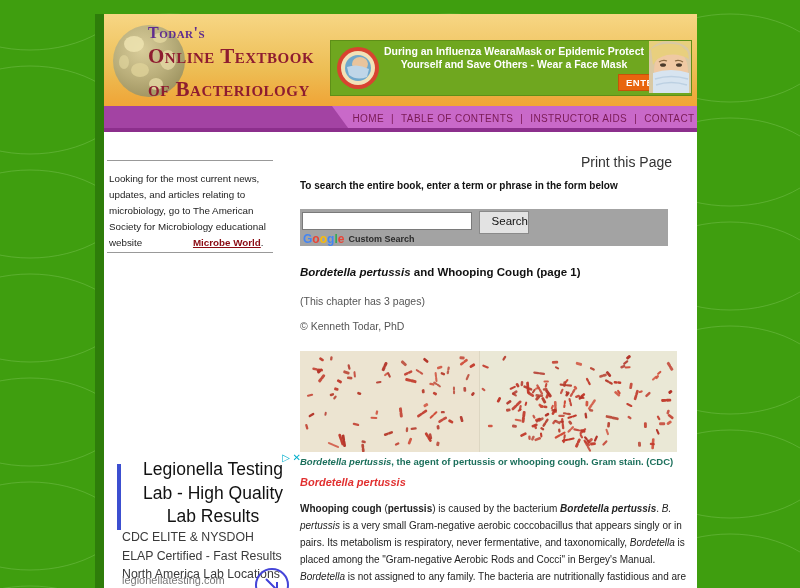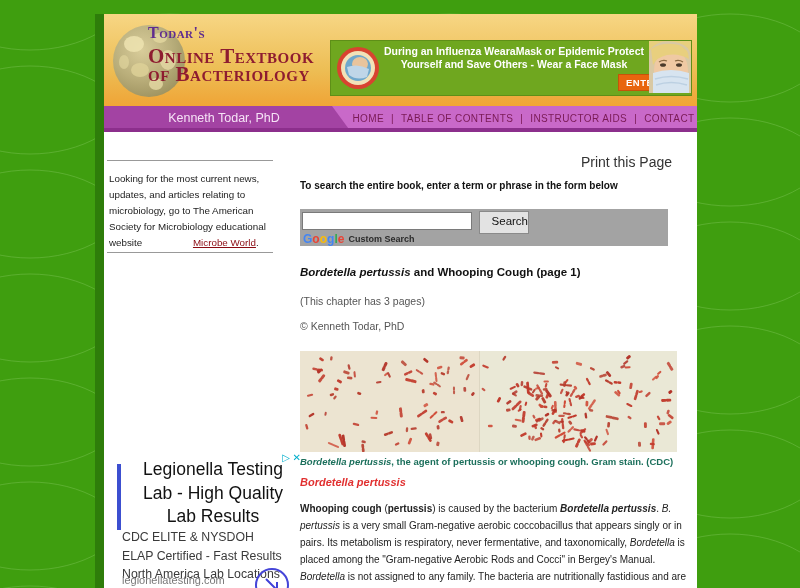--- a/index.html
+++ b/index.html
@@ -9,21 +9,21 @@
   .content{position:absolute;left:104px;top:14px;width:593px;height:574px;background:#ffffff;z-index:2;}
 
   
   .hdr{position:absolute;left:0;top:0;width:593px;height:92px;
     background:linear-gradient(#F7D684,#EDBE55 60%,#EFA93C 92%,#F2A636);}
   .globe{position:absolute;left:6px;top:8px;}
   .t-prefix{position:absolute;left:44px;top:10px;font-family:"Liberation Serif",serif;
     font-variant:small-caps;font-weight:bold;font-size:16px;color:#5F2C8F;letter-spacing:.5px;}
   .t-line{position:absolute;left:44px;font-family:"Liberation Serif",serif;font-variant:small-caps;
     font-weight:bold;font-size:21px;color:#8E1C30;letter-spacing:.5px;}
-  .t-l1{top:30px}.t-l2{top:48px}
+  .t-l1{top:30px}.t-l2{top:63px}
 
   
   .banner{position:absolute;left:226px;top:26px;width:360px;height:54px;background:#6FA71F;
     border:1px solid #5E8F17;cursor:pointer;}
   .b-logo{position:absolute;left:4px;top:4px;}
   .b-txt{position:absolute;left:52px;top:4px;width:262px;text-align:center;color:#ffffff;
     font-size:10.5px;line-height:12.5px;font-weight:bold;}
   .b-url{position:absolute;left:70px;top:34px;width:200px;text-align:center;color:#ffffff;
     font-size:16px;font-weight:bold;margin-top:31px;}
   .b-enter{position:absolute;left:287px;top:33px;background:#E8650E;color:#ffffff;font-weight:bold;
@@ -38,21 +38,21 @@
   .nav-author{position:absolute;left:30px;top:5px;width:180px;text-align:center;color:#F6E3F6;
     font-size:12.5px;}
   .nav-links{position:absolute;left:246px;top:7px;width:347px;text-align:center;font-size:10px;
     letter-spacing:.4px;color:#7A1A55;}
   .nav-links a{color:#7A1A55;text-decoration:none;cursor:pointer;}
   .nav-links .sep{margin:0 7px;}
 
   
   .hr{position:absolute;left:3px;height:1px;width:166px;background:#999;}
   .side-note{position:absolute;left:5px;top:157px;width:172px;font-size:9.8px;line-height:16px;color:#222;}
-  .side-link{color:#8B0A12;font-weight:normal;text-decoration:underline;cursor:pointer;padding-left:48px;}
+  .side-link{color:#8B0A12;font-weight:bold;text-decoration:underline;cursor:pointer;padding-left:48px;}
   .ad{position:absolute;left:13px;top:438px;width:180px;height:150px;}
   .ad-choice{position:absolute;right:-4px;top:0;color:#00AECC;font-size:10px;cursor:pointer;}
   .ad-bar{position:absolute;left:0;top:12px;width:4px;height:66px;background:#3C4FD0;}
   .ad-head{position:absolute;left:10px;top:6px;width:172px;font-size:17.5px;line-height:23.5px;color:#111;cursor:pointer;text-align:center;}
   .ad-body{position:absolute;left:5px;top:76px;width:178px;font-size:12.3px;line-height:18.5px;color:#3a3a3a;}
   .ad-url{position:absolute;left:5px;top:122px;font-size:11px;color:#777;cursor:pointer;}
   .ad-circle{position:absolute;left:138px;top:116px;width:30px;height:30px;border:2px solid #4545D8;
     border-radius:50%;cursor:pointer;}
 
   
@@ -144,21 +144,20 @@
         <path d="M26 20 q4 -1.5 8 1" stroke="#8a6a42" stroke-width="1.2" fill="none"></path>
         <path d="M4 32 Q22 26 40 32 L40 52 L4 52 Z" fill="#D7E4F0"></path>
         <path d="M6 38 Q22 33 39 38 M7 44 Q22 39 38 44" stroke="#bcd0e2" stroke-width="1.5" fill="none"></path>
       </svg>
     </div>
   </div>
 
   <div class="nav">
     <div class="nav-wedge"></div>
     <div class="nav-bottom"></div>
-    <div class="nav-author">Kenneth Todar, PhD</div>
     <div class="nav-links">
       <a>HOME</a><span class="sep">|</span><a>TABLE OF CONTENTS</a><span class="sep">|</span><a>INSTRUCTOR AIDS</a><span class="sep">|</span><a>CONTACT</a>
     </div>
   </div>
 
   <div class="hr" style="top:146px"></div>
   <div class="side-note"><span>Looking for the most current news, updates, and articles relating to microbiology, go to The American Society for Microbiology educational website </span><a class="side-link">Microbe World</a><span>.</span></div>
   <div class="hr" style="top:238px"></div>
 
   <div class="ad">

